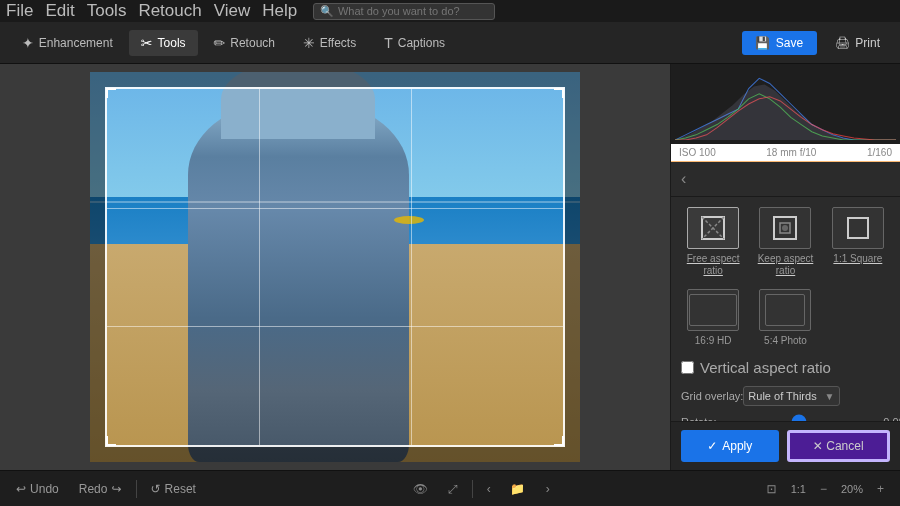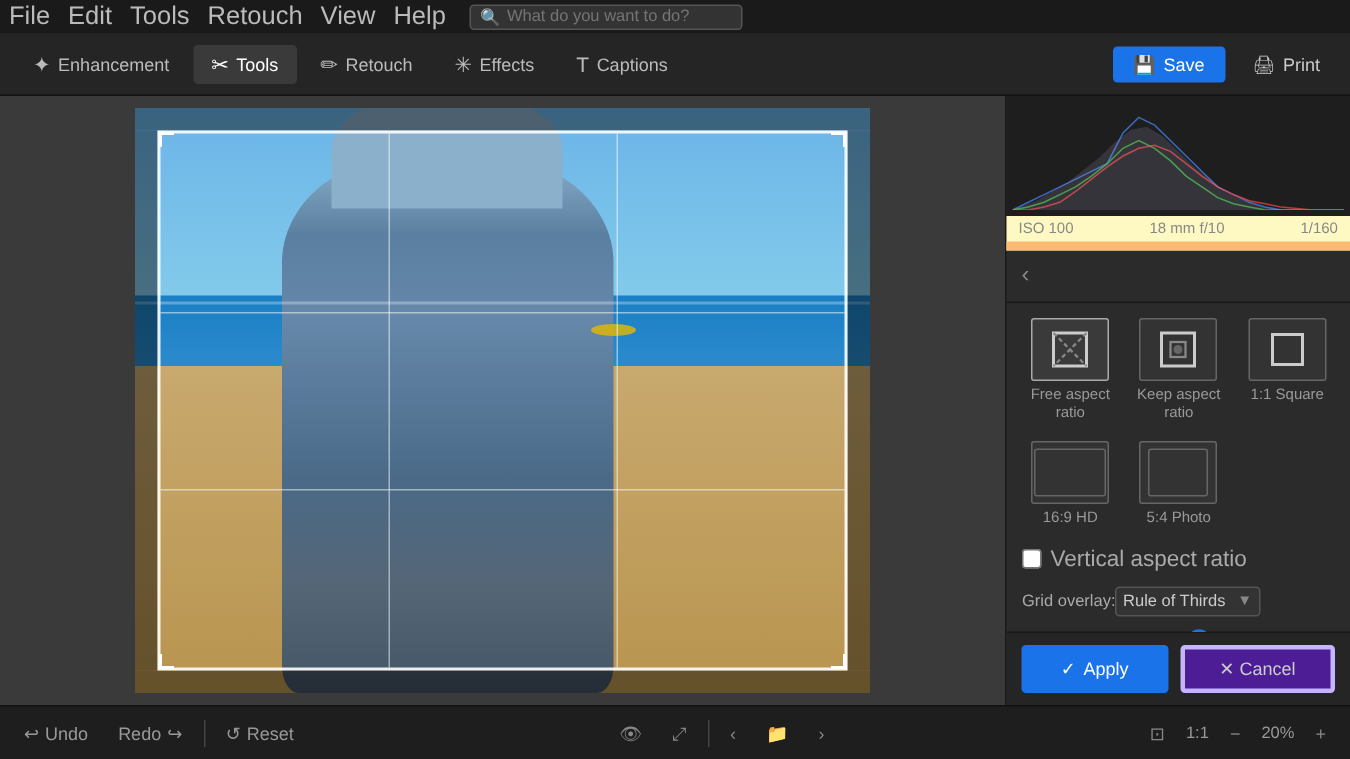--- a/index.html
+++ b/index.html
@@ -44,26 +44,26 @@
     .grid-line-v:nth-child(4) { left: 66.66%; }
     .corner-handle { position: absolute; width: 10px; height: 10px; border: 2px solid white; }
     .corner-handle.tl { top: -1px; left: -1px; border-right: none; border-bottom: none; }
     .corner-handle.tr { top: -1px; right: -1px; border-left: none; border-bottom: none; }
     .corner-handle.bl { bottom: -1px; left: -1px; border-right: none; border-top: none; }
     .corner-handle.br { bottom: -1px; right: -1px; border-left: none; border-top: none; }
 
     
     #right-panel { width: 230px; background: #2b2b2b; border-left: 1px solid #1a1a1a; display: flex; flex-direction: column; }
     #histogram { height: 80px; background: #1e1e1e; padding: 4px; position: relative; overflow: hidden; }
-    #exif-bar { background: #fef9c3; padding: 3px 8px; display: flex; justify-content: space-between; align-items: center; font-size: 10px; color: #888; border-bottom: 6px solid #fdba74; }
+    #exif-bar { background: #ffffff; padding: 3px 8px; display: flex; justify-content: space-between; align-items: center; font-size: 10px; color: #888; border-bottom: 1px solid #fdba74; }
     #panel-header { display: flex; align-items: center; padding: 8px 10px; border-bottom: 1px solid #1a1a1a; gap: 8px; }
     #back-btn { cursor: pointer; color: #888; font-size: 16px; }
     #panel-title { font-size: 14px; color: #ddd; font-weight: 500; flex: 1; text-align: center; }
     #crop-options { padding: 10px; flex: 1; overflow-y: auto; }
-    .crop-presets { display: grid; grid-template-columns: repeat(3, 1fr); gap: 8px; margin-bottom: 12px; }
+    .crop-presets { display: grid; grid-template-columns: repeat(3, 1fr); gap: 8px; margin-bottom: 12px; text-decoration: underline; }
     .crop-preset { display: flex; flex-direction: column; align-items: center; gap: 4px; cursor: pointer; }
     .preset-icon { width: 52px; height: 42px; border: 1.5px solid #666; display: flex; align-items: center; justify-content: center; border-radius: 2px; position: relative; background: #333; }
     .preset-icon.active { background: #3a3a3a; border-color: #aaa; }
     .preset-icon svg { width: 28px; height: 28px; }
     .preset-label { font-size: 10px; color: #999; text-align: center; line-height: 1.2; }
     .crop-presets-row2 { display: grid; grid-template-columns: repeat(3, 1fr); gap: 8px; margin-bottom: 12px; }
     .preset-rect-wide { width: 48px; height: 32px; border: 1.5px solid #666; background: #333; border-radius: 2px; }
     .preset-rect-54 { width: 40px; height: 32px; border: 1.5px solid #666; background: #333; border-radius: 2px; }
     .preset-rect-43 { width: 44px; height: 33px; border: 1.5px solid #666; background: #333; border-radius: 2px; }
     .checkbox-row { display: flex; align-items: center; gap: 6px; margin-bottom: 10px; }

